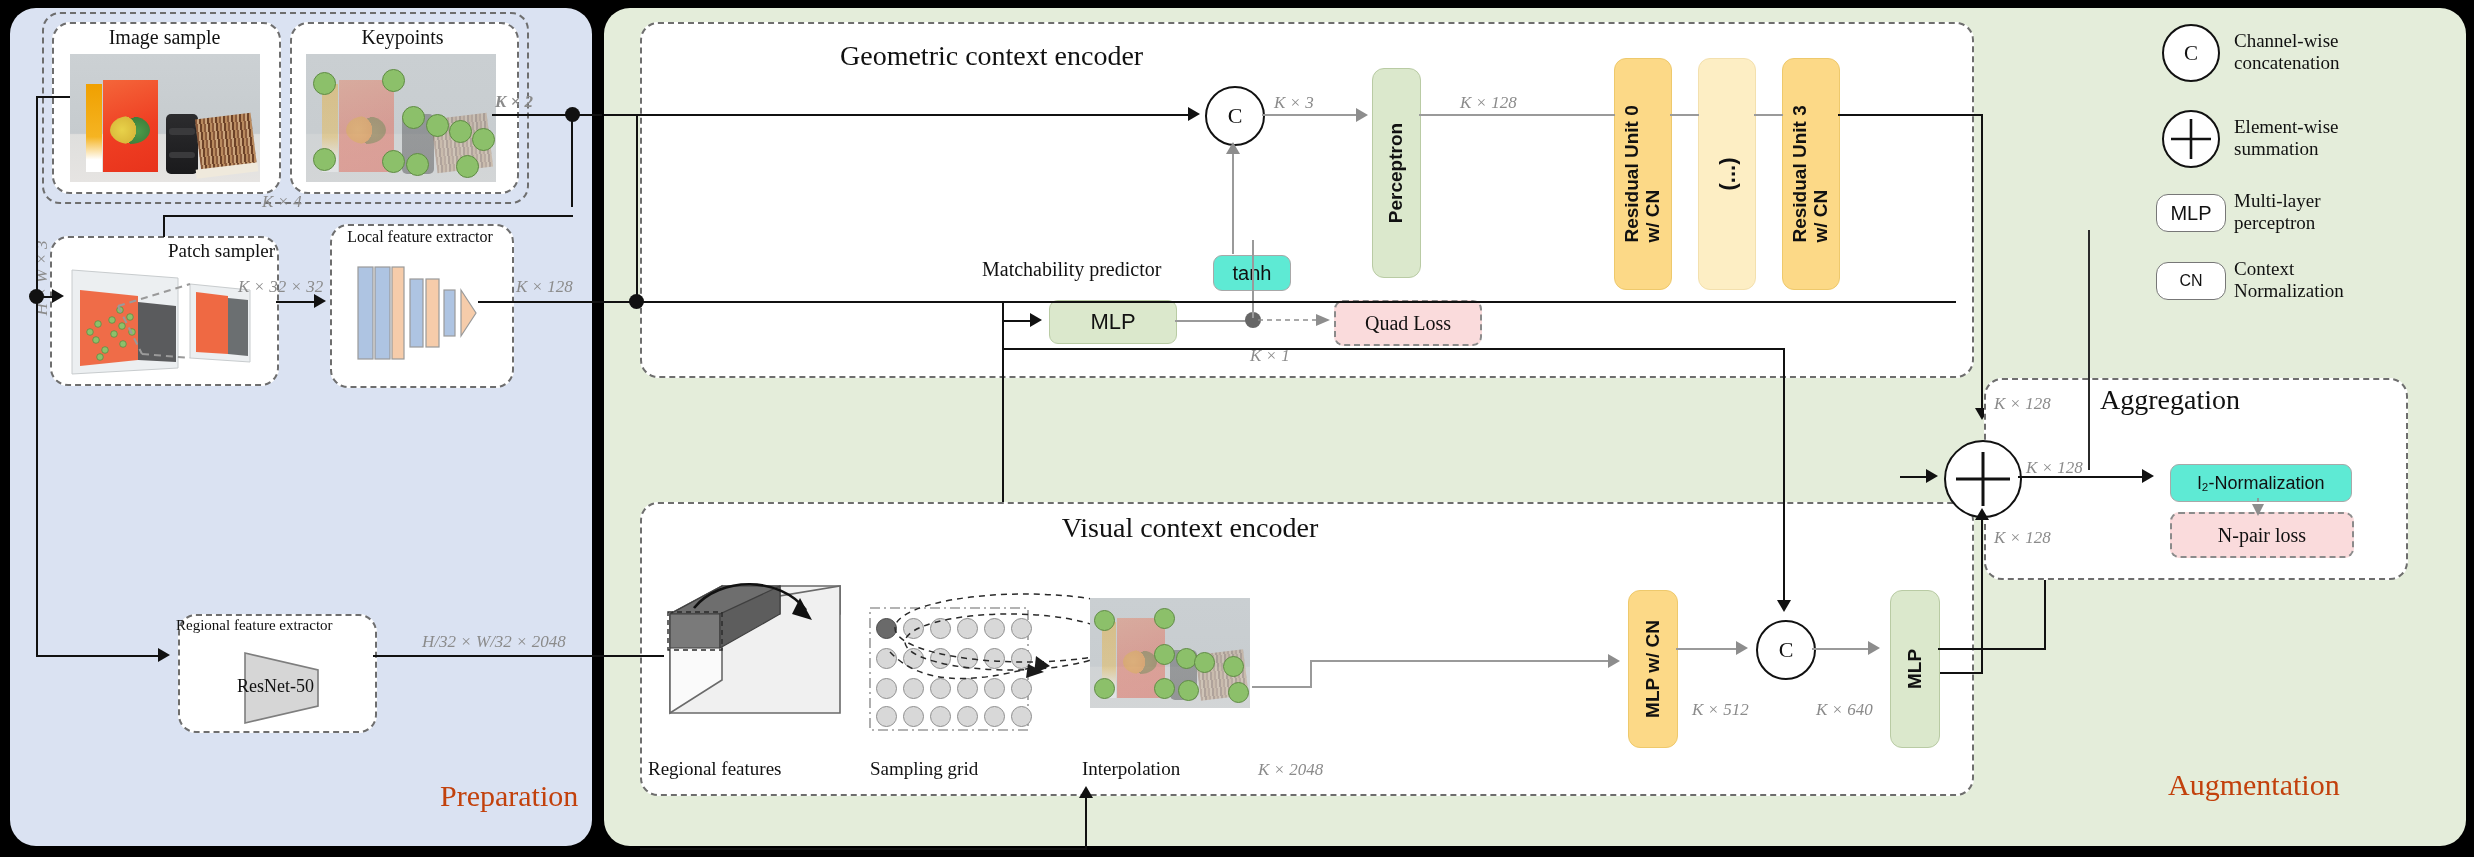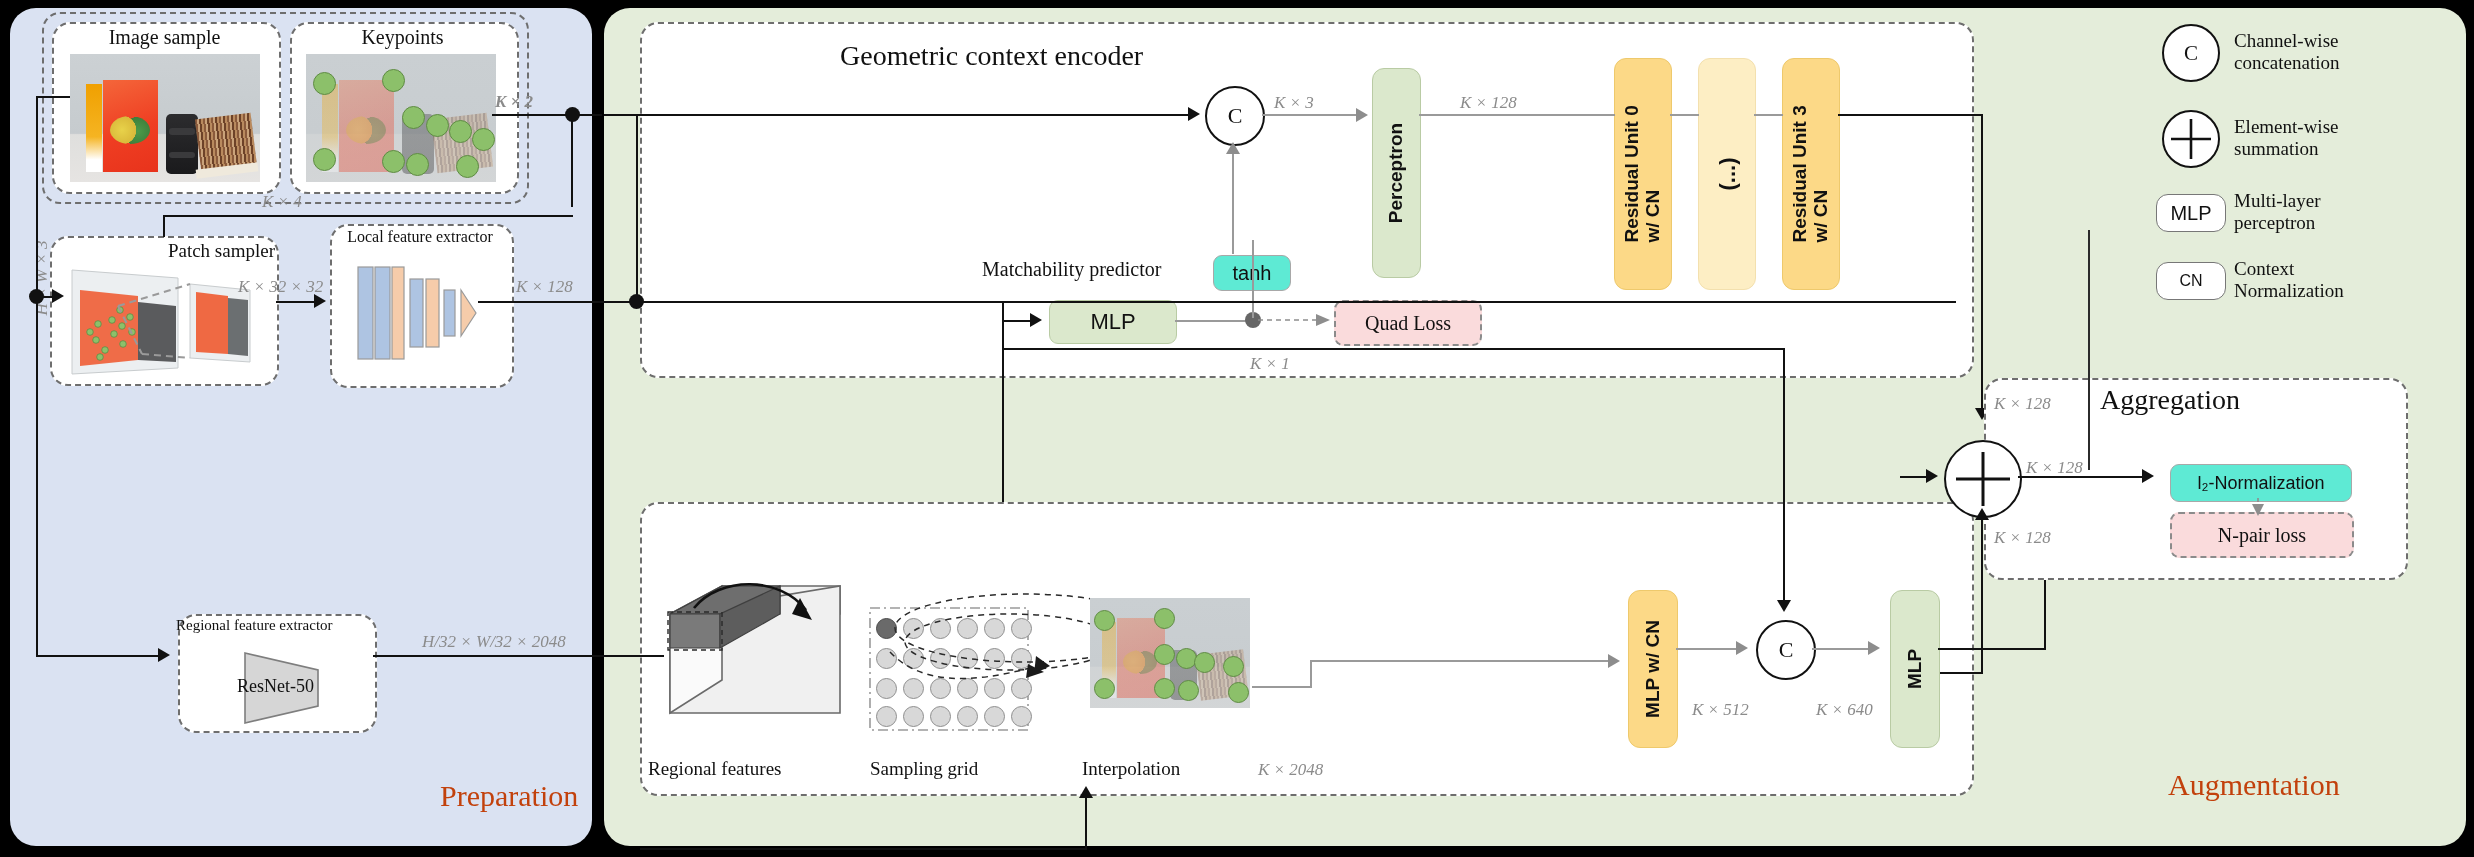--- a/index.html
+++ b/index.html
@@ -251,37 +251,38 @@
 <div class="title" style="left:982px;top:258px;font-size:20px;">Matchability predictor</div>
 <div class="pill pill-gray" style="left:1213px;top:255px;width:76px;height:34px;font-size:20px;">
   <span>tanh</span>
 </div>
 <div class="pill pill-green" style="left:1049px;top:300px;width:126px;height:42px;font-size:22px;">
   <span>MLP</span>
 </div>
 <div class="pill pill-red" style="left:1334px;top:300px;width:144px;height:42px;font-size:20px;font-family:'Liberation Serif',serif;">
   <span>Quad Loss</span>
 </div>
-<div class="dimlabel" style="left:1250px;top:354px;font-size:17px;">K × 1</div>
+<div class="dimlabel" style="left:1250px;top:346px;font-size:17px;">K × 1</div>
 
 <div class="hline" style="left:1002px;top:320px;width:30px;"></div>
 <div class="arrowR" style="left:1030px;top:313px;"></div>
 <div class="vline" style="left:1002px;top:301px;height:228px;"></div>
 <div class="ghline" style="left:1175px;top:320px;width:82px;"></div>
 <div class="dotg" style="left:1245px;top:312px;width:16px;height:16px;"></div>
 <div class="gvline" style="left:1252px;top:240px;height:78px;"></div>
 <div class="gvline" style="left:1252px;top:240px;height:0px;"></div>
 <div class="arrowU g" style="left:1226px;top:142px;"></div>
 <div class="gvline" style="left:1232px;top:154px;height:100px;"></div>
 <svg style="left:1258px;top:312px;width:80px;height:20px;">
   <line x1="0" y1="8" x2="58" y2="8" stroke="#8d8d8d" stroke-width="1.6" stroke-dasharray="5,4"></line>
   <polygon points="58,2 72,8 58,14" fill="#8d8d8d"></polygon>
 </svg>
 
 <div class="dashbox" style="left:640px;top:502px;width:1330px;height:290px;"></div>
+<div class="title" style="left:840px;top:512px;width:700px;text-align:center;font-size:28px;">Visual context encoder</div>
 
 <svg style="left:660px;top:568px;width:200px;height:170px;">
   <polygon points="10,46 62,18 180,18 180,46" fill="#f2f2f2" stroke="#6a6a6a" stroke-width="1.6"></polygon>
   <polygon points="180,18 180,145 10,145 10,46" fill="#f0f0f0" stroke="#6a6a6a" stroke-width="1.6"></polygon>
   <polygon points="10,46 62,18 62,112 10,145" fill="#fafafa" stroke="#6a6a6a" stroke-width="1.6"></polygon>
   <polygon points="10,46 62,18 120,18 120,46" fill="#6e6e6e" stroke="#3f3f3f" stroke-width="1.2"></polygon>
   <polygon points="10,46 10,80 60,80 60,46" fill="#7a7a7a" stroke="#3f3f3f" stroke-width="1.2"></polygon>
   <polygon points="60,46 60,80 120,46 120,18" fill="#5d5d5d" stroke="#3f3f3f" stroke-width="1.2"></polygon>
   <rect x="8" y="44" width="54" height="38" fill="none" stroke="#2a2a2a" stroke-width="1.4" stroke-dasharray="5,4"></rect>
   <path d="M34,40 C60,8 120,8 146,42" fill="none" stroke="#111" stroke-width="2.6"></path>

